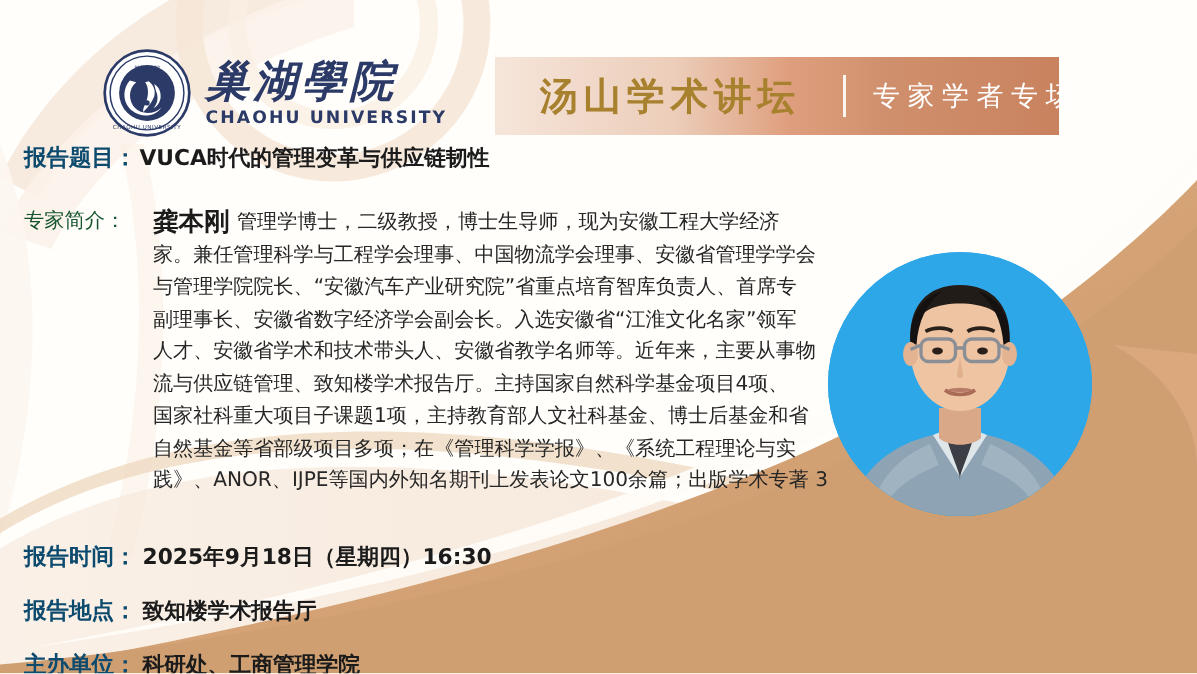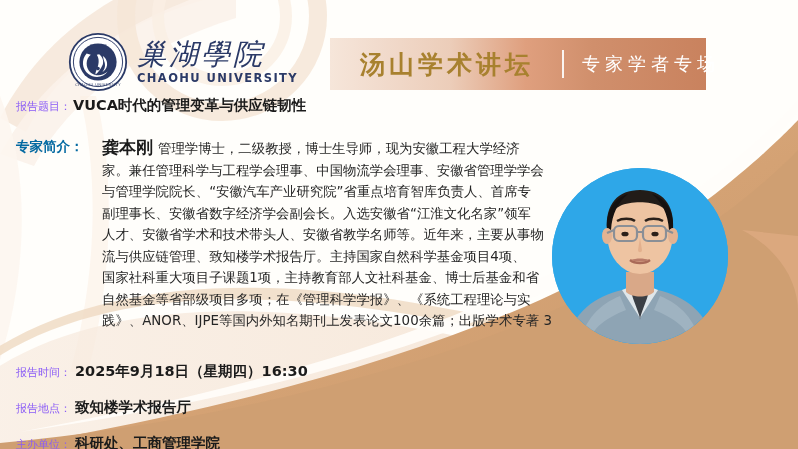--- a/index.html
+++ b/index.html
@@ -57,60 +57,60 @@
   }
 
   .logo-wrap {
     position: absolute; left: 68px; top: 32px;
     display: flex; align-items: center; gap: 9px;
   }
   .seal { width: 60px; height: 60px; display: block; }
   .uni-names { display: flex; flex-direction: column; align-items: flex-start; }
   .uni-cn {
     font-family: "DejaVu Serif", "Liberation Serif", serif;
-    font-weight: normal;
+    font-weight: bold;
     font-size: 29px;
     letter-spacing: 3px;
     color: #2b3a67;
     line-height: 1.08;
     font-style: italic;
   }
   .uni-en {
     font-family: "DejaVu Sans", "Liberation Sans", sans-serif;
     font-weight: bold;
     font-size: 11.5px;
     letter-spacing: 1.4px;
     color: #2b3a67;
     margin-top: 1px;
   }
 
   
   .content { position: absolute; left: 0; top: 92px; width: 798px; }
   .label {
-    color: #8b5cf6;
-    font-weight: normal;
-    font-size: 11px;
+    color: #0c4a6e;
+    font-weight: bold;
+    font-size: 15px;
     white-space: nowrap;
   }
   .value-strong {
     color: #1b1b1b;
     font-weight: bold;
     font-size: 14.5px;
     white-space: nowrap;
   }
 
   .title-row {
     position: absolute; left: 16px; top: 4px;
     display: flex; align-items: baseline; gap: 2px;
   }
 
   .bio-block { position: absolute; left: 16px; top: 46px; width: 760px; }
   .bio-label {
     position: absolute; left: 0; top: 0;
-    color: #0369a1; font-weight: bold; font-size: 13.5px;
+    color: #14532d; font-weight: normal; font-size: 13.5px;
     white-space: nowrap;
   }
   .bio-name {
     position: absolute; left: 86px; top: -2px;
     font-weight: bold; font-size: 17px; color: #1b1b1b;
     white-space: nowrap;
   }
   .bio-lines { position: absolute; left: 0; top: 0; }
   .bio-line {
     color: #262626;

